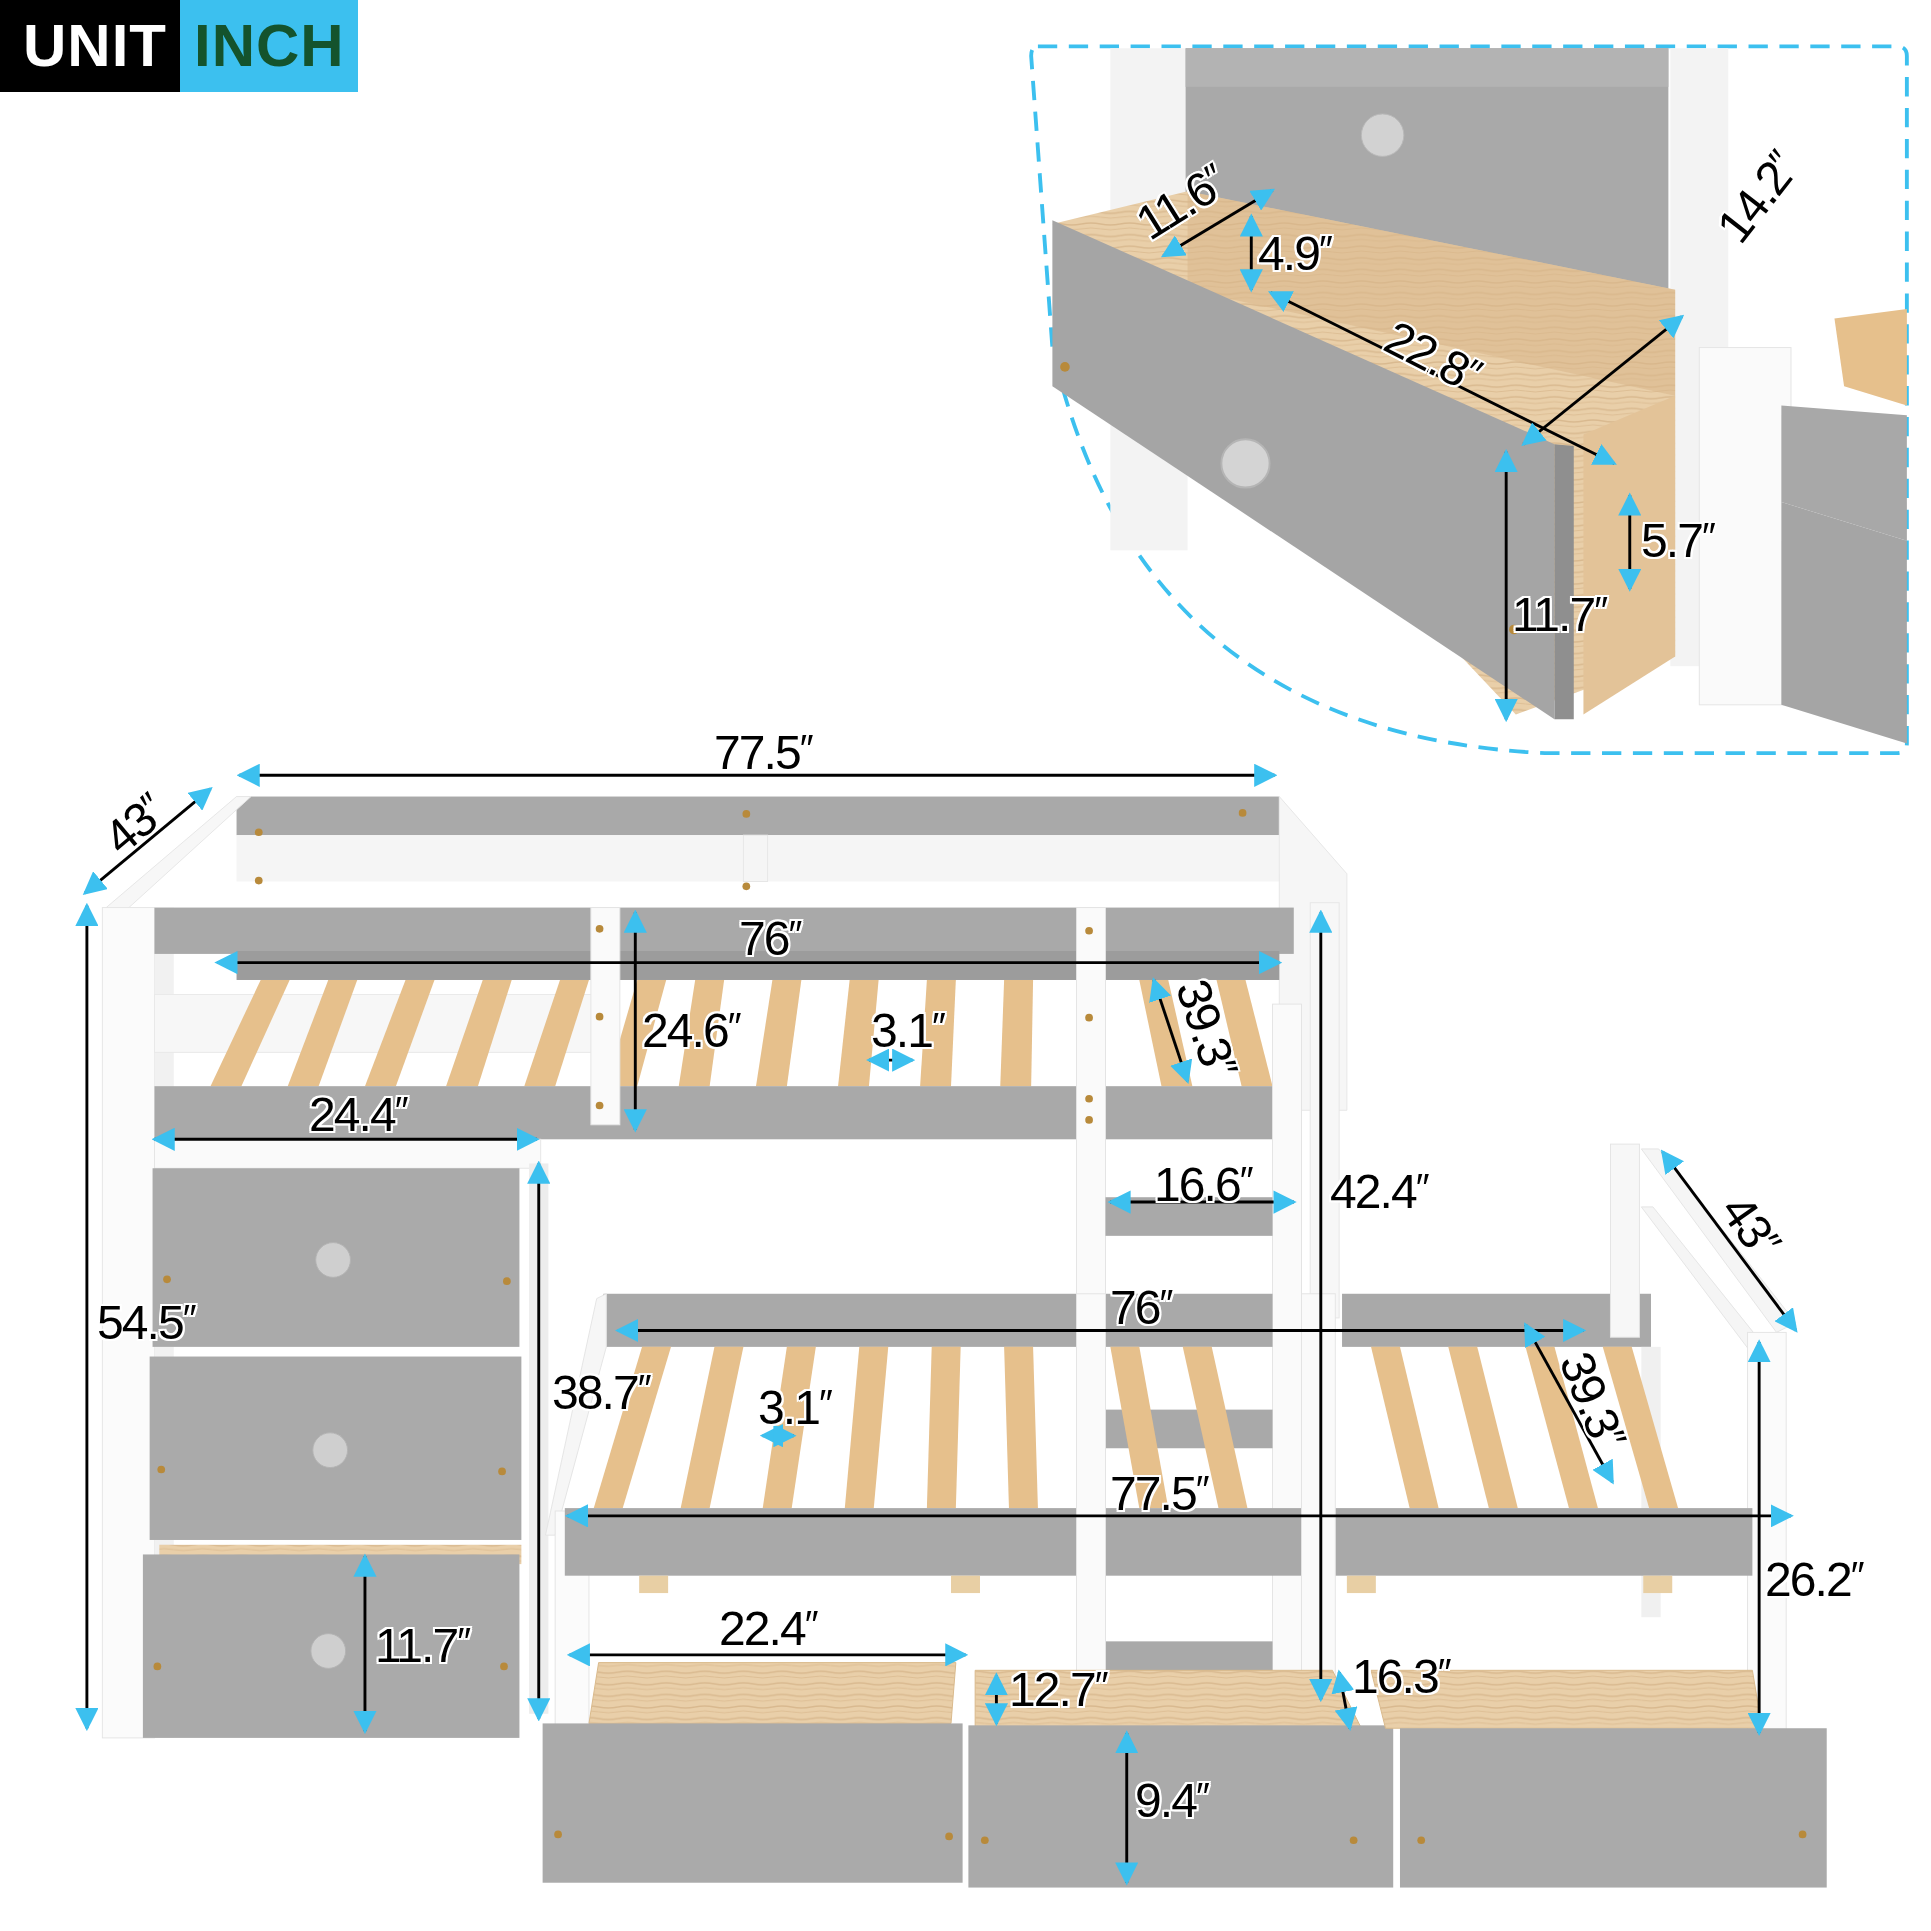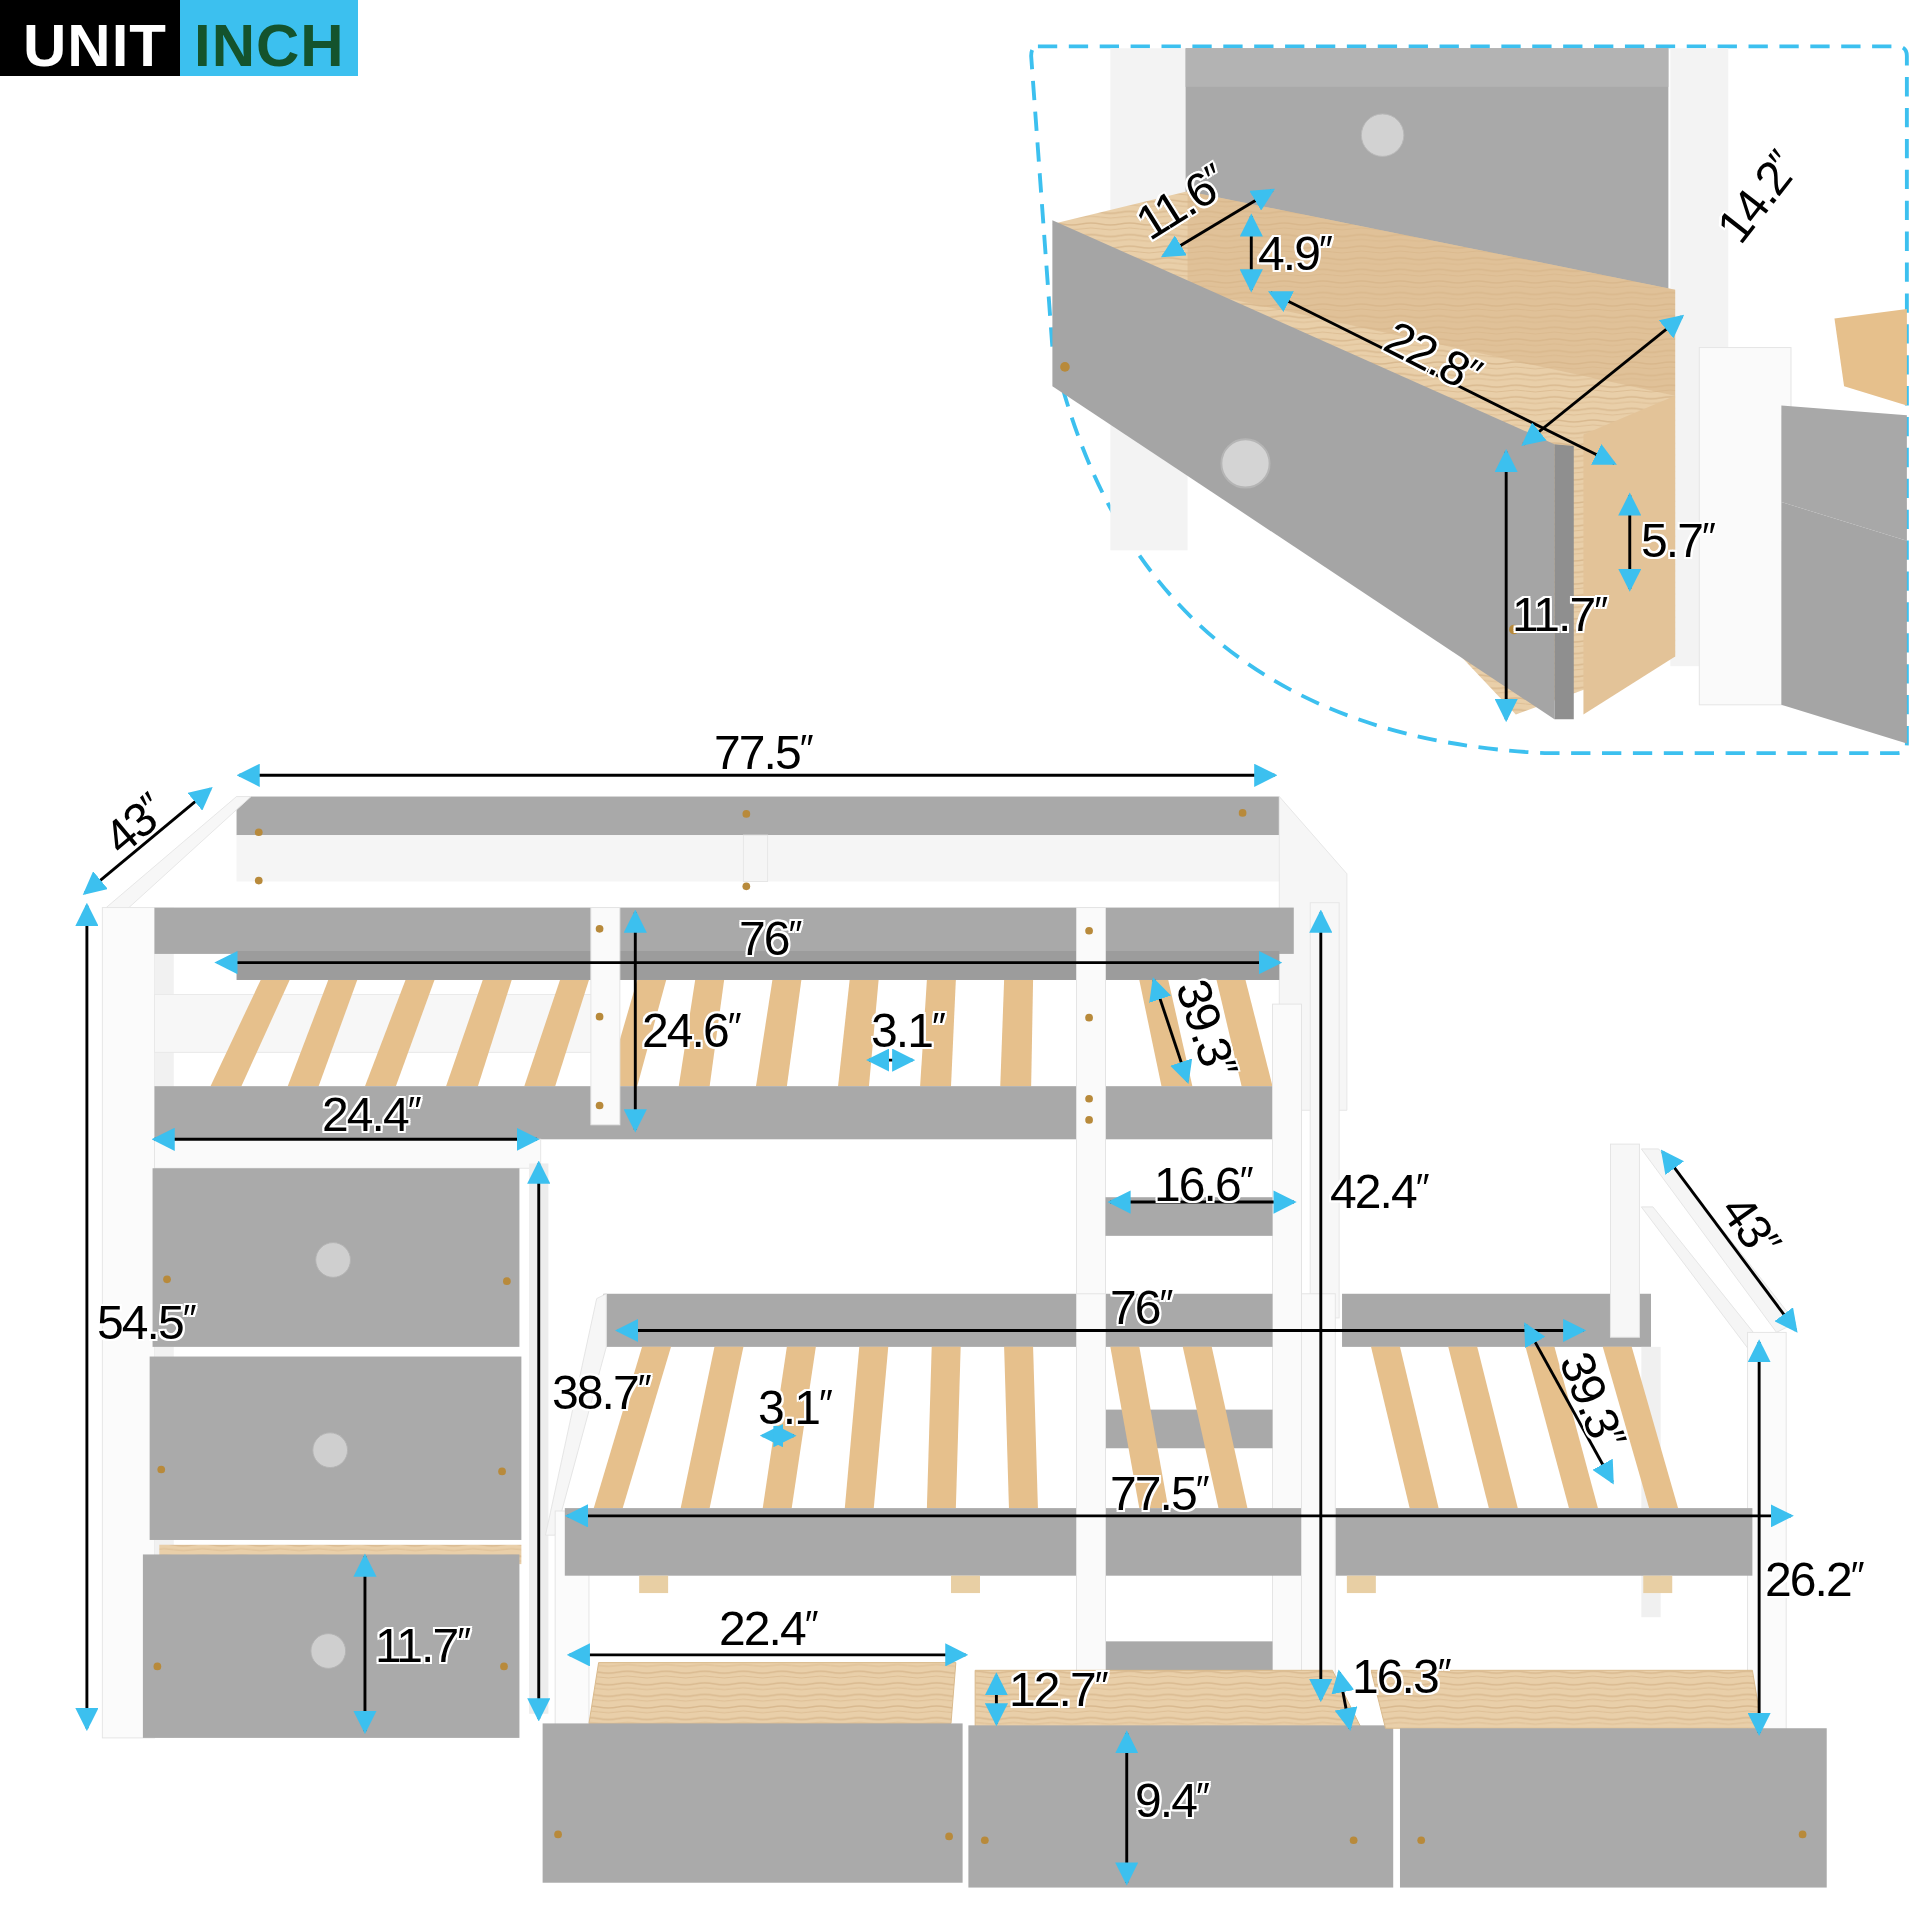--- a/index.html
+++ b/index.html
@@ -1,17 +1,17 @@
 <!DOCTYPE html>
 <html><head>
 <meta charset="utf-8">
 <style>
   html, body { margin: 0; padding: 0; background: #ffffff; }
   body { width: 1931px; height: 1931px; position: relative; overflow: hidden; font-family: "Liberation Sans", sans-serif; }
-  .unit-badge { position: absolute; left: 0; top: 0; height: 76px; display: flex; }
+  .unit-badge { position: absolute; left: 0; top: 0; height: 92px; display: flex; }
   .unit-badge .u { background: #000; color: #fff; font: bold 60px "Liberation Sans", sans-serif; padding: 0 13.5px 0 23px; line-height: 92px; letter-spacing: 1px; }
   .unit-badge .i { background: #3cc0ef; color: #14532d; font: bold 60px "Liberation Sans", sans-serif; padding: 0 13.5px; line-height: 92px; letter-spacing: 1px; }
   svg.art { position: absolute; left: 0; top: 0; width: 1931px; height: 1931px; }
   .dim { position: absolute; font-family: "Liberation Sans Narrow", "Liberation Sans", sans-serif; font-size: 48px; color: #000; white-space: nowrap; line-height: 1; letter-spacing: -1.9px;
          text-shadow: -1.9px -1.9px 0 #fff, 1.9px -1.9px 0 #fff, -1.9px 1.9px 0 #fff, 1.9px 1.9px 0 #fff, 0 1.9px 0 #fff, 0 -1.9px 0 #fff, 1.9px 0 0 #fff, -1.9px 0 0 #fff; }
   .dim .q { font-size: 39px; vertical-align: top; }
 </style>
 </head>
 <body>
 
@@ -287,21 +287,21 @@
 </div>
 <div class="dim" style="left:642px;top:1007px;">
   <span>24.6</span><span class="q">″</span>
 </div>
 <div class="dim" style="left:871px;top:1007px;">
   <span>3.1</span><span class="q">″</span>
 </div>
 <div class="dim" style="left:1157px;top:1004px;transform:rotate(72deg);">
   <span>39.3</span><span class="q">″</span>
 </div>
-<div class="dim" style="left:322px;top:1091px;">
+<div class="dim" style="left:309px;top:1091px;">
   <span>24.4</span><span class="q">″</span>
 </div>
 <div class="dim" style="left:97px;top:1299px;">
   <span>54.5</span><span class="q">″</span>
 </div>
 
 <div class="dim" style="left:1154px;top:1161px;">
   <span>16.6</span><span class="q">″</span>
 </div>
 <div class="dim" style="left:1330px;top:1168px;">

